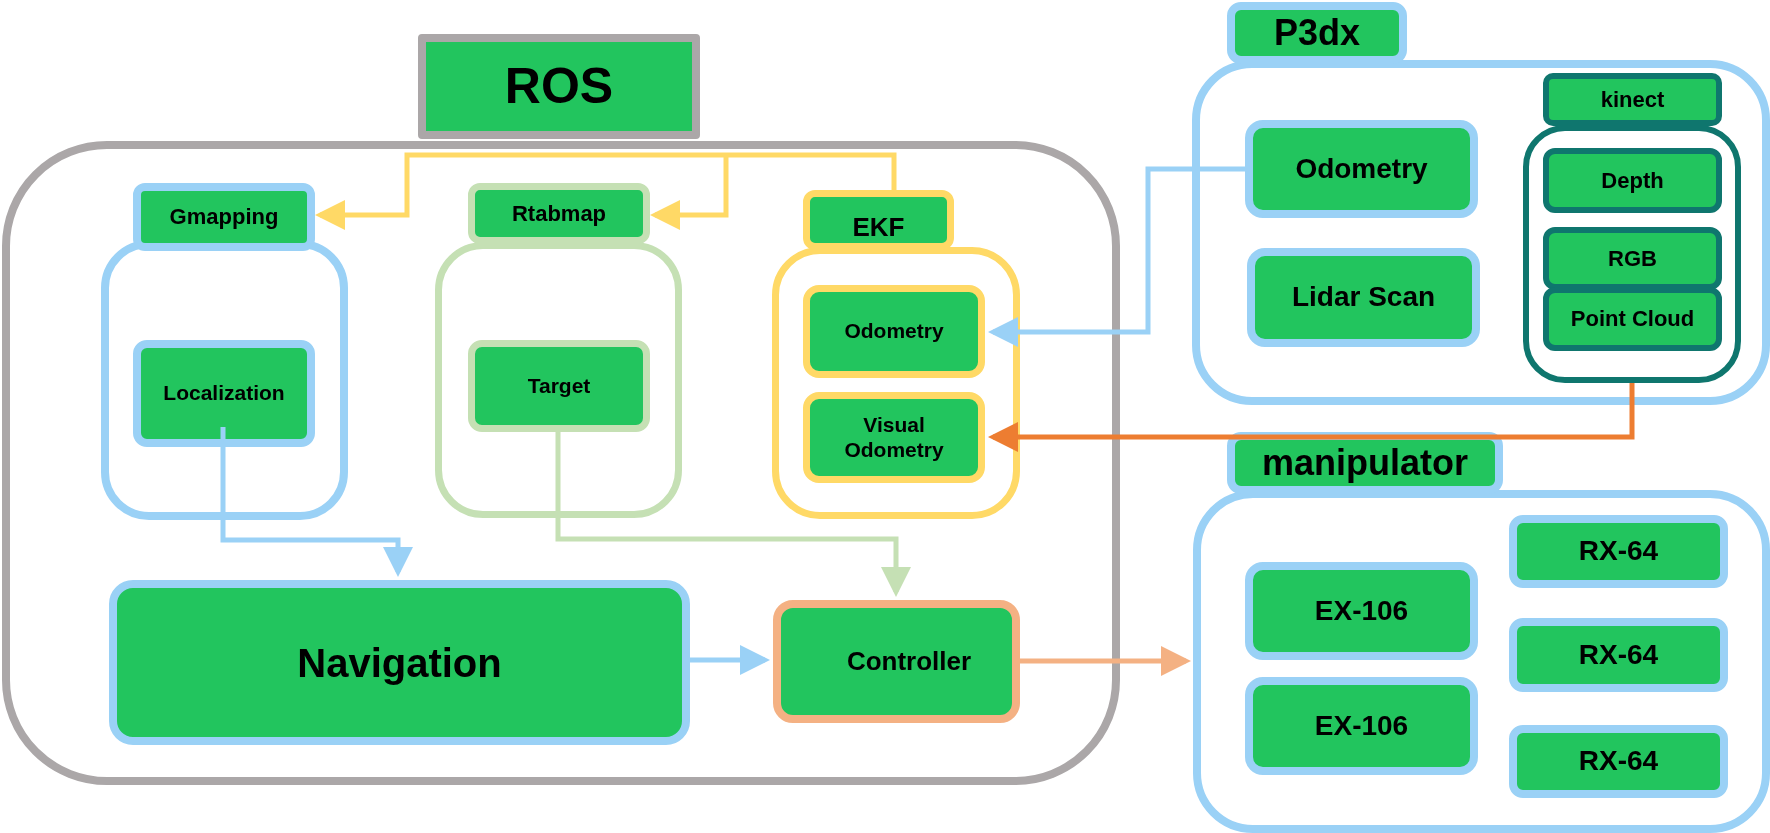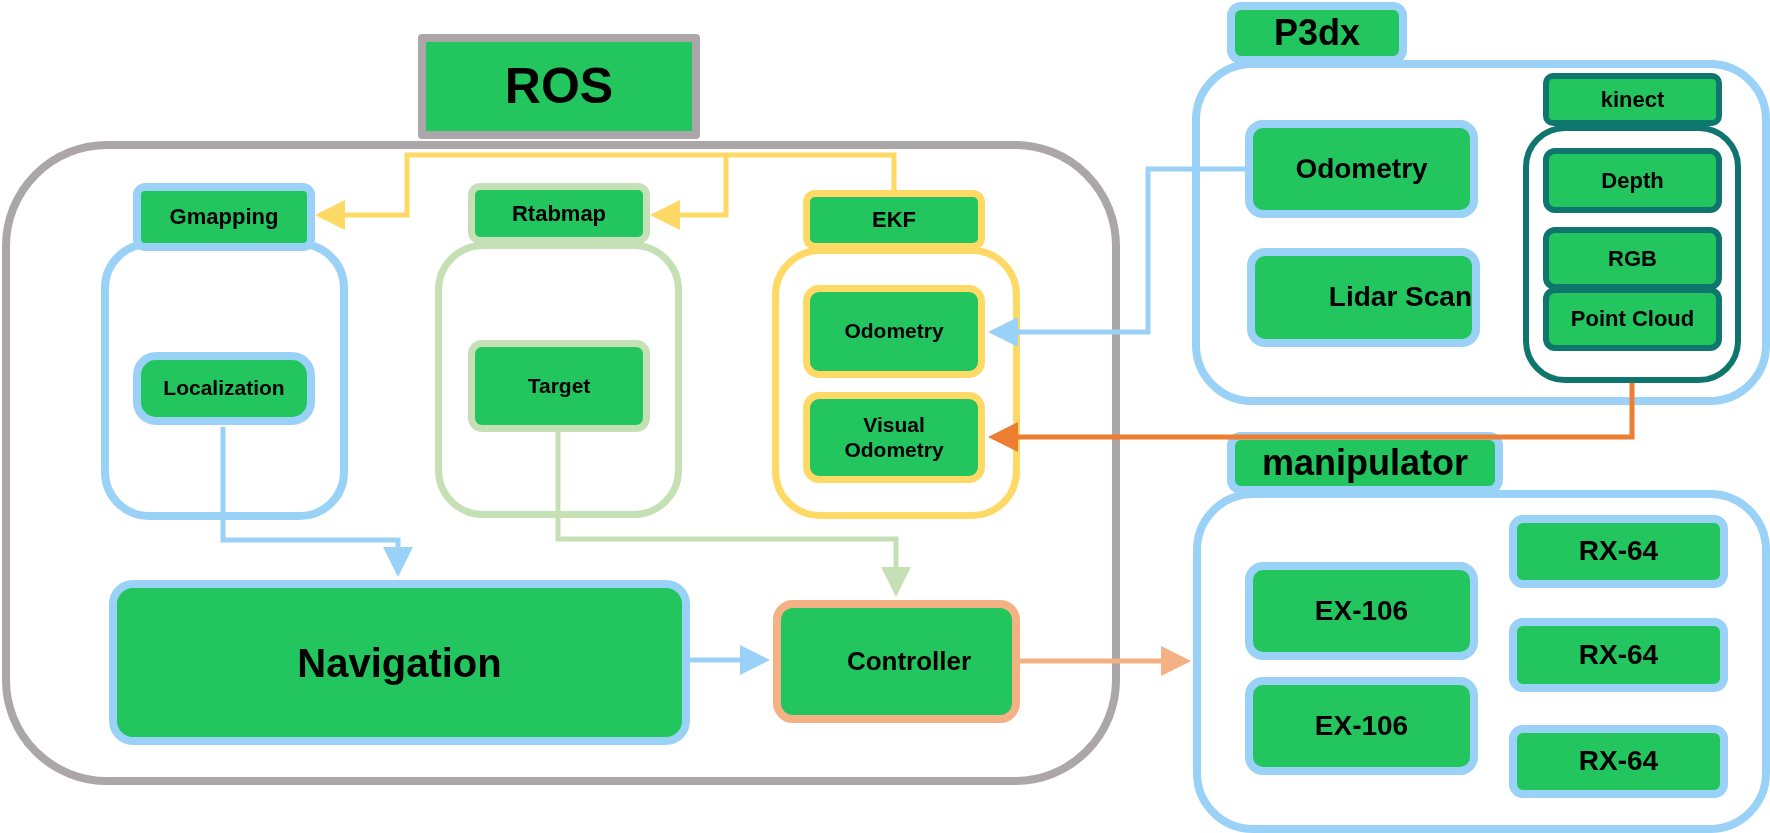--- a/index.html
+++ b/index.html
@@ -26,34 +26,34 @@
 
 <div class="box gray container layer-base" style="left:2px;top:141px;width:1118px;height:644px;border-radius:105px;"></div>
 <div class="box gray layer-mid" style="left:418px;top:34px;width:282px;height:105px;border-radius:4px;font-size:50px;">
   <span class="tx">ROS</span>
 </div>
 
 <div class="box blue container layer-mid" style="left:101px;top:240px;width:247px;height:280px;border-radius:48px;"></div>
 <div class="box blue layer-top" style="left:133px;top:183px;width:182px;height:68px;border-radius:12px;font-size:22px;">
   <span class="tx">Gmapping</span>
 </div>
-<div class="box blue layer-top" style="left:133px;top:352px;width:182px;height:73px;border-radius:23px;font-size:21px;">
+<div class="box blue layer-top" style="left:133px;top:340px;width:182px;height:107px;border-radius:14px;font-size:21px;">
   <span class="tx">Localization</span>
 </div>
 
 <div class="box green container layer-mid" style="left:435px;top:242px;width:247px;height:276px;border-radius:48px;"></div>
 <div class="box green layer-top" style="left:468px;top:183px;width:182px;height:61px;border-radius:12px;font-size:22px;">
   <span class="tx">Rtabmap</span>
 </div>
 <div class="box green layer-top" style="left:468px;top:340px;width:182px;height:92px;border-radius:14px;font-size:21px;">
   <span class="tx">Target</span>
 </div>
 
 <div class="box yellow container layer-mid" style="left:772px;top:247px;width:248px;height:272px;border-radius:48px;"></div>
-<div class="box yellow layer-top" style="left:803px;top:190px;width:182px;height:60px;border-radius:12px;font-size:22px;">
+<div class="box yellow layer-top" style="left:803px;top:190px;width:151px;height:60px;border-radius:12px;font-size:26px;align-items:flex-end;">
   <span class="tx">EKF</span>
 </div>
 <div class="box yellow layer-top" style="left:803px;top:285px;width:182px;height:93px;border-radius:16px;font-size:21px;">
   <span class="tx">Odometry</span>
 </div>
 <div class="box yellow layer-top" style="left:803px;top:392px;width:182px;height:91px;border-radius:16px;font-size:21px;padding:8px 30px;">
   <span class="tx">Visual Odometry</span>
 </div>
 
 <div class="box blue layer-top" style="left:109px;top:580px;width:581px;height:165px;border-radius:24px;font-size:40px;">
@@ -63,21 +63,21 @@
   <span class="tx">Controller</span>
 </div>
 
 <div class="box blue container layer-base" style="left:1192px;top:60px;width:578px;height:345px;border-radius:60px;"></div>
 <div class="box blue layer-mid" style="left:1227px;top:2px;width:180px;height:62px;border-radius:14px;font-size:36px;">
   <span class="tx">P3dx</span>
 </div>
 <div class="box blue layer-top" style="left:1245px;top:120px;width:233px;height:98px;border-radius:18px;font-size:28px;">
   <span class="tx">Odometry</span>
 </div>
-<div class="box blue layer-top" style="left:1247px;top:248px;width:233px;height:99px;border-radius:18px;font-size:28px;justify-content:flex-end;">
+<div class="box blue layer-top" style="left:1247px;top:248px;width:233px;height:99px;border-radius:18px;font-size:28px;">
   <span class="tx">Lidar Scan</span>
 </div>
 
 <div class="box orange container layer-mid" style="left:1523px;top:125px;width:218px;height:258px;border-radius:42px;"></div>
 <div class="box orange layer-top" style="left:1543px;top:73px;width:179px;height:53px;border-radius:10px;font-size:22px;">
   <span class="tx">kinect</span>
 </div>
 <div class="box orange layer-top" style="left:1543px;top:148px;width:179px;height:65px;border-radius:12px;font-size:22px;">
   <span class="tx">Depth</span>
 </div>

